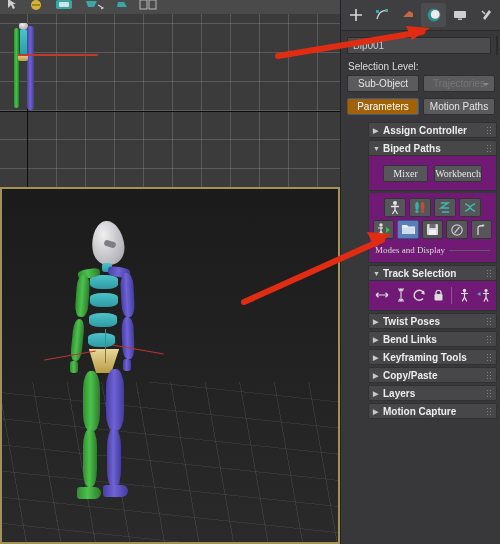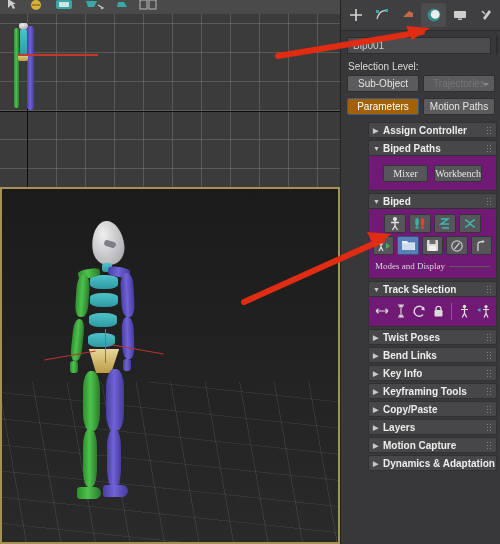--- a/index.html
+++ b/index.html
@@ -270,25 +270,20 @@
         </div>
         <div class="rbody">
           <div class="mixrow">
             <div class="mixbtn">Mixer</div>
             <div class="mixbtn">Workbench</div>
           </div>
         </div>
       </div>
 
       <div class="rollout">
-        <div class="rhead">
-          <span class="arr">▼</span>
-          <span>Biped</span>
-          <span class="grip"></span>
-        </div>
         <div class="rbody">
 
           <div class="iconrow">
             <div class="ibtn">
               <svg width="14" height="15" viewBox="0 0 14 15">
                   <circle cx="7" cy="3" r="2.1" fill="#e3e3e3"></circle>
                   <path d="M7 5 v5 M3 6.5 h8 M7 10 l-2.6 4 M7 10 l2.6 4" stroke="#e3e3e3" stroke-width="1.3" fill="none"></path>
                 </svg>
             </div>
             <div class="ibtn">
@@ -412,27 +407,20 @@
       <div class="rollout">
         <div class="rhead">
           <span class="arr">▶</span>
           <span>Bend Links</span>
           <span class="grip"></span>
         </div>
       </div>
       <div class="rollout">
         <div class="rhead">
           <span class="arr">▶</span>
-          <span>Key Info</span>
-          <span class="grip"></span>
-        </div>
-      </div>
-      <div class="rollout">
-        <div class="rhead">
-          <span class="arr">▶</span>
           <span>Keyframing Tools</span>
           <span class="grip"></span>
         </div>
       </div>
       <div class="rollout">
         <div class="rhead">
           <span class="arr">▶</span>
           <span>Copy/Paste</span>
           <span class="grip"></span>
         </div>
@@ -441,27 +429,20 @@
         <div class="rhead">
           <span class="arr">▶</span>
           <span>Layers</span>
           <span class="grip"></span>
         </div>
       </div>
       <div class="rollout">
         <div class="rhead">
           <span class="arr">▶</span>
           <span>Motion Capture</span>
-          <span class="grip"></span>
-        </div>
-      </div>
-      <div class="rollout">
-        <div class="rhead">
-          <span class="arr">▶</span>
-          <span>Dynamics &amp; Adaptation</span>
           <span class="grip"></span>
         </div>
       </div>
 
     </div>
 
   </div>
 
   <svg class="arrow" style="left:272px;top:18px;" width="180" height="42">
     <path d="M6 38 L150 14" stroke="#e02c12" stroke-width="6" stroke-linecap="round"></path>

